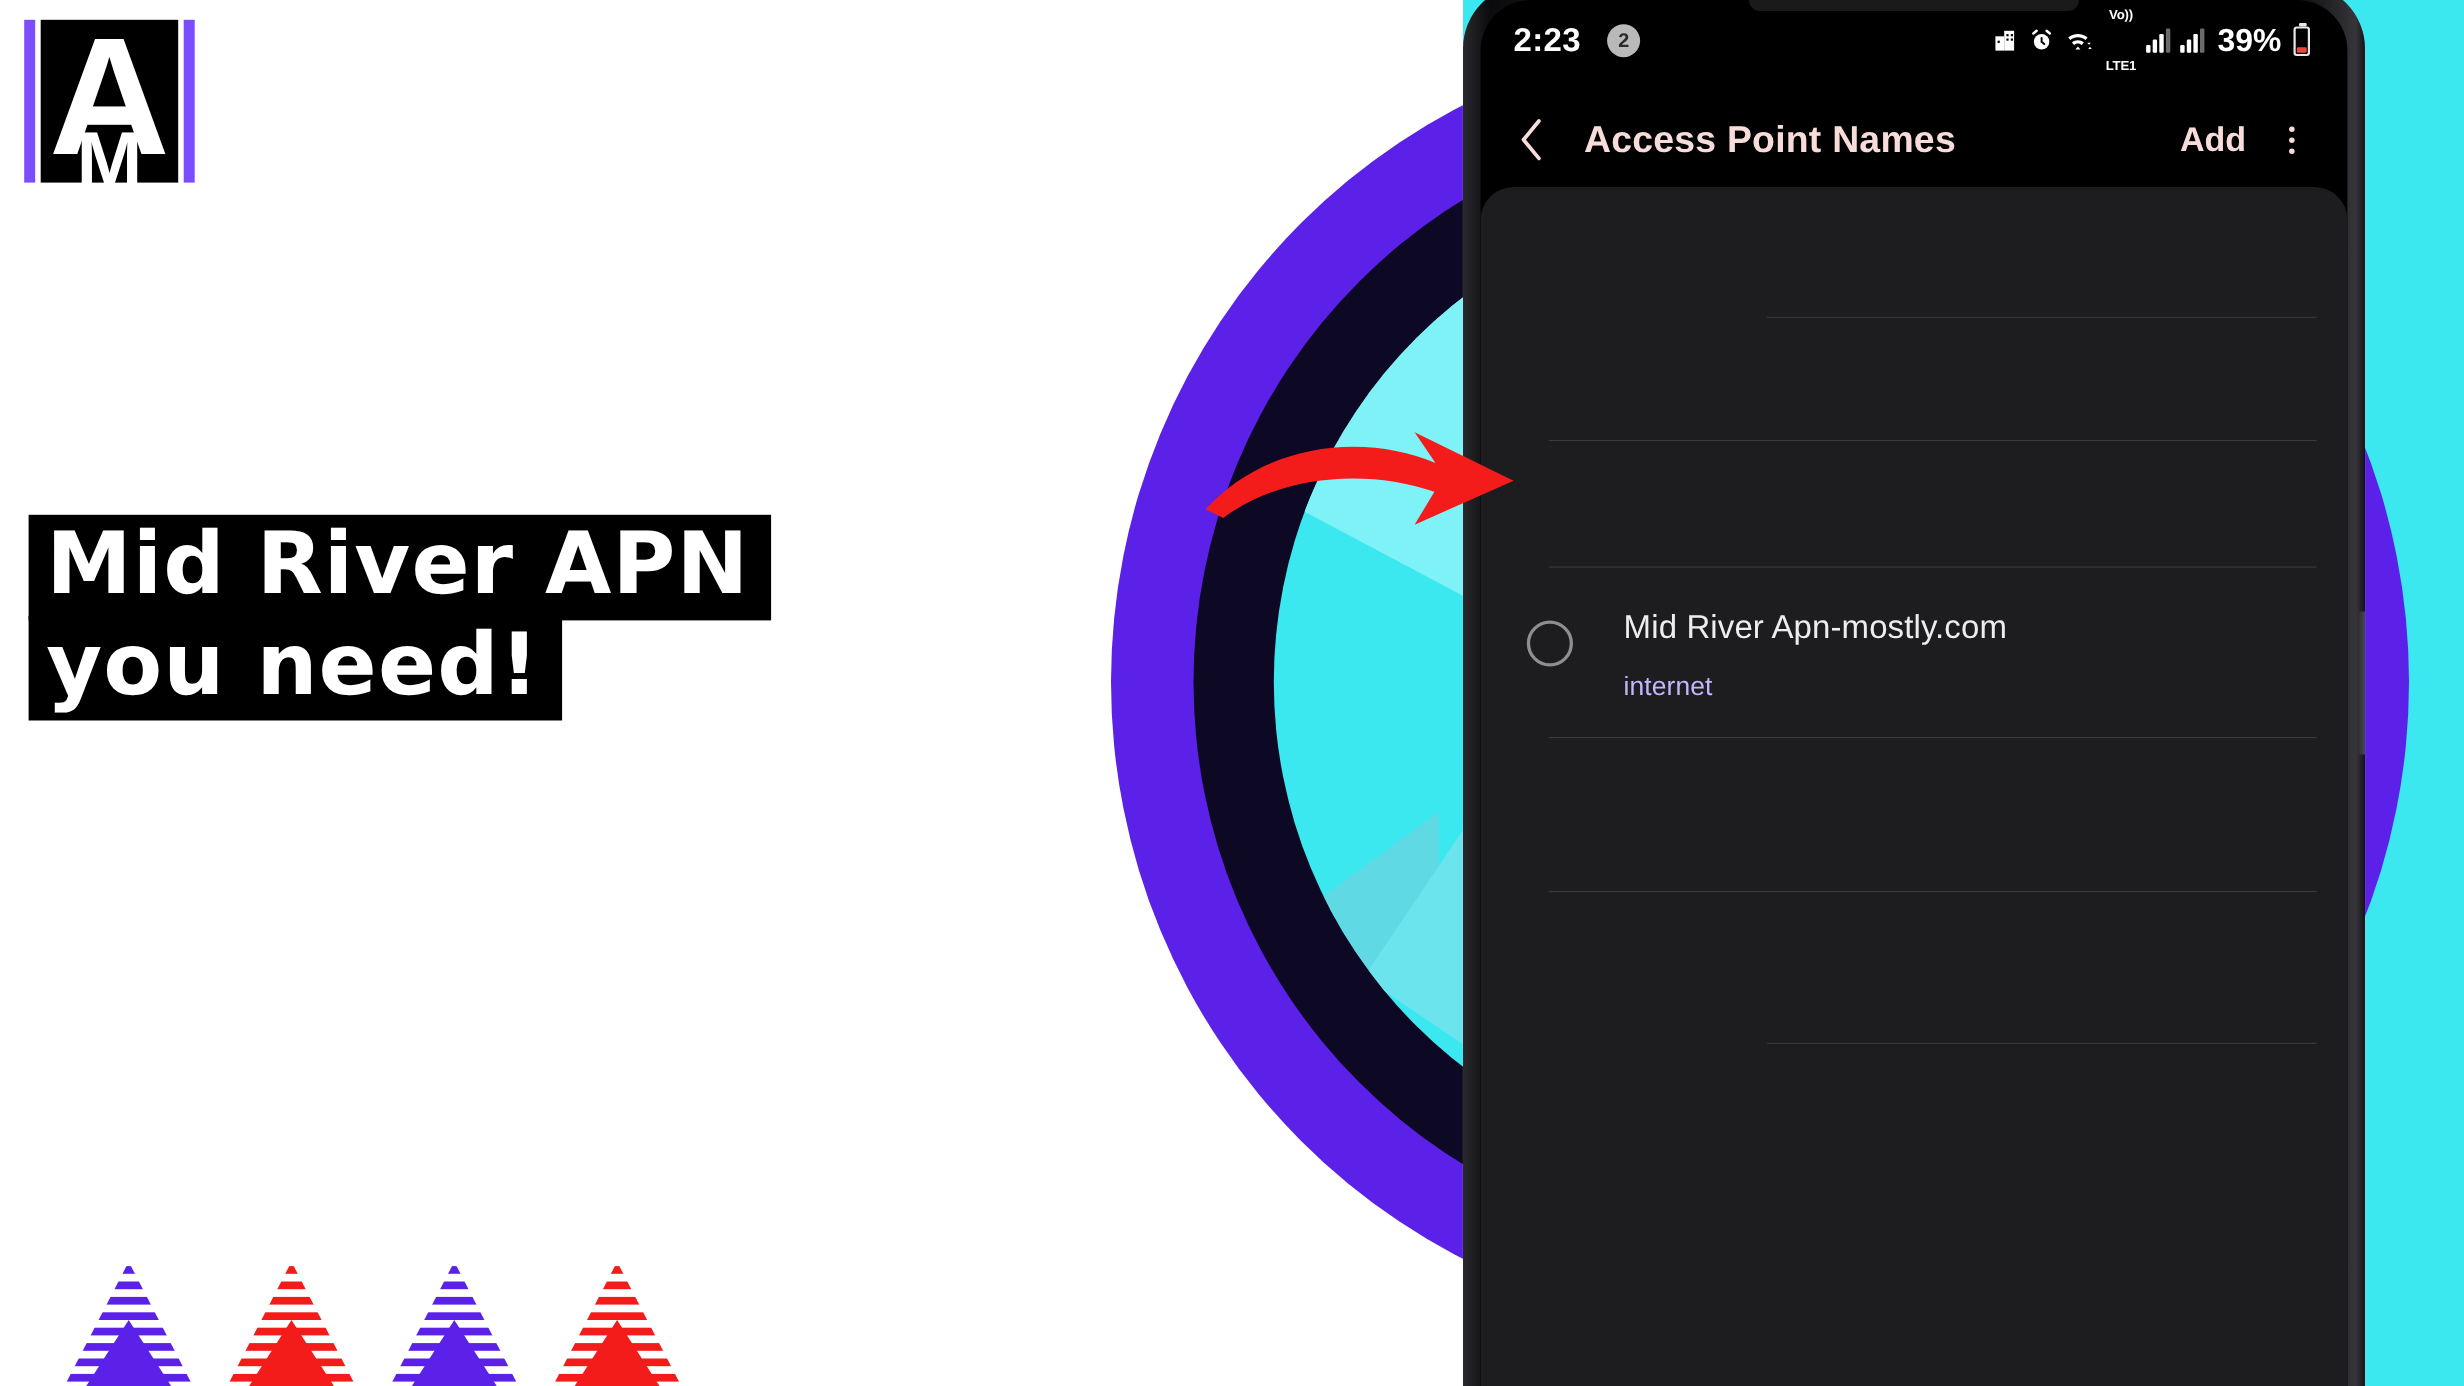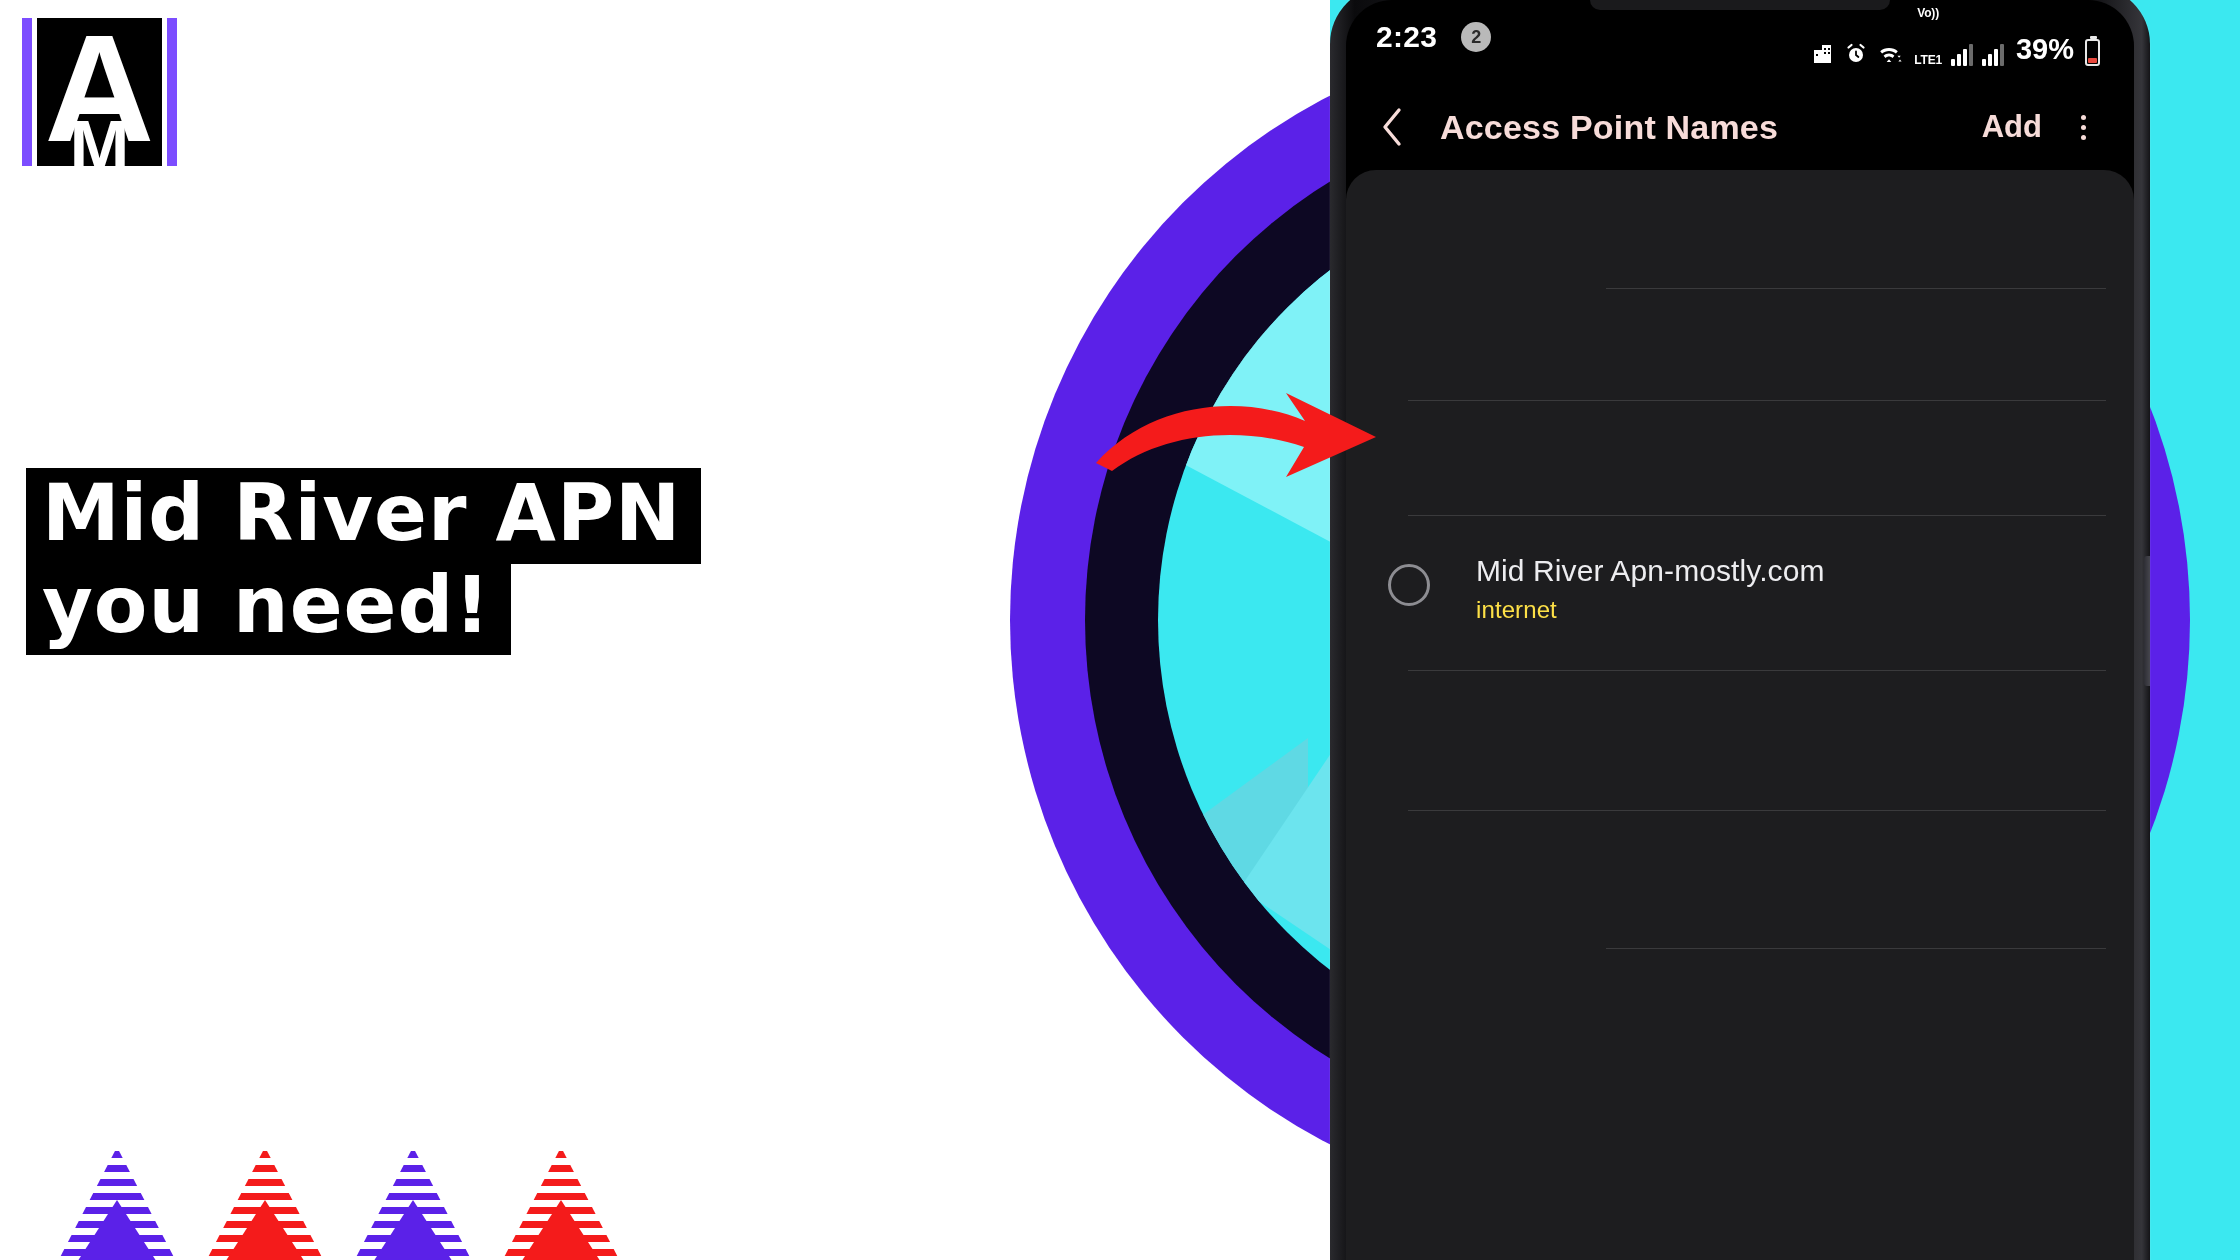--- a/index.html
+++ b/index.html
@@ -113,21 +113,21 @@
     color:#ffffff;
   }
   .status-left { display:flex; align-items:center; gap:24px; }
   .clock { font-size:30px; font-weight:600; letter-spacing:.3px; color:#fff; }
   .notif-badge {
     width:30px; height:30px; border-radius:50%;
     background:#b9b9b9; color:#2a2a2a;
     font-size:18px; font-weight:700;
     display:flex; align-items:center; justify-content:center;
   }
-  .status-right { display:flex; align-items:flex-end; gap:9px; }
+  .status-right { display:flex; align-items:center; gap:9px; }
   .sb-icon { display:flex; align-items:center; }
   .volte {
     display:flex; flex-direction:column; align-items:center;
     line-height:.95; font-size:12px; font-weight:700; color:#fff;
     letter-spacing:-.2px;
   }
   .volte .v-top { font-size:12px; }
   .volte .v-bot { font-size:12px;margin-top:36px; }
   .bars { display:flex; align-items:flex-end; gap:2px; height:22px; }
   .bars i { display:block; width:4px; background:#fff; border-radius:1px; }
@@ -184,21 +184,21 @@
     position:absolute; left:0; right:0;
     display:flex; align-items:flex-start;
   }
   .apn-row.real { top:383px; padding:0 44px 0 42px; }
   .radio {
     width:42px; height:42px; border-radius:50%;
     border:3px solid #8d8d92; flex:0 0 auto; margin-top:11px;
   }
   .apn-texts { margin-left:46px; }
   .apn-title { font-size:30px; color:#ededf0; letter-spacing:.1px; line-height:1.18; }
-  .apn-sub { font-size:24px; color:#fde047; margin-top:8px; letter-spacing:.1px; }
+  .apn-sub { font-size:24px; color:#c4b5fd; margin-top:23px; letter-spacing:.1px; }
 
   .sep {
     position:absolute; left:62px; right:28px; height:1px;
     background:rgba(255,255,255,.13);
   }
   .sep.short { left:260px; }
 
   
   .red-arrow { position:absolute; left:1090px; top:385px; width:330px; height:110px; }
 

